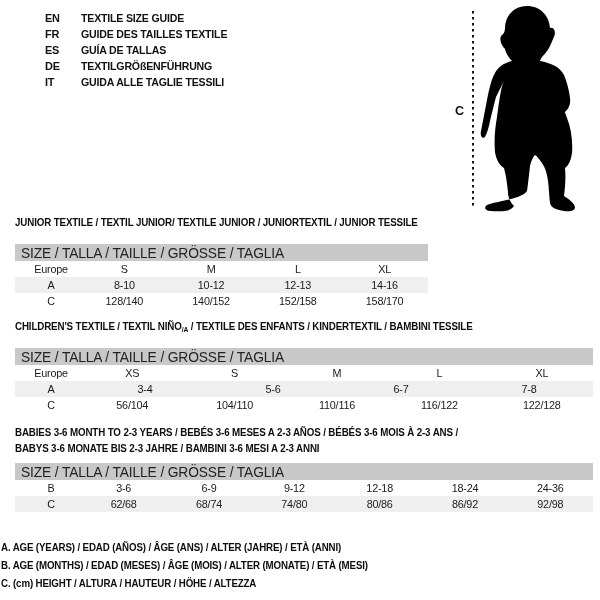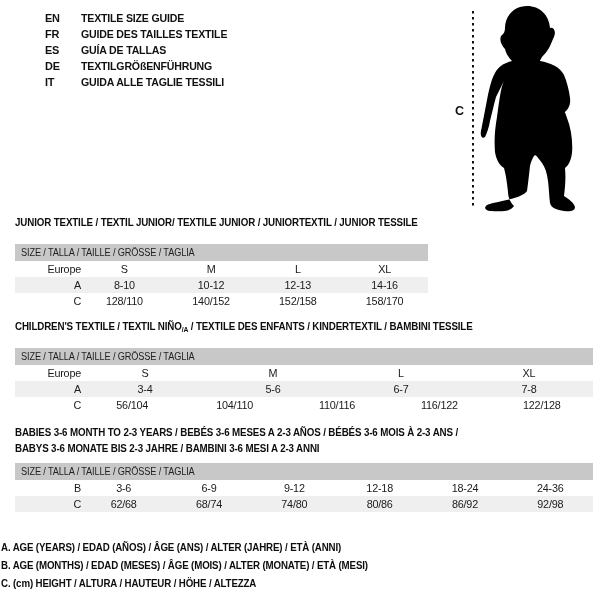--- a/index.html
+++ b/index.html
@@ -18,27 +18,27 @@
   .figure{position:absolute;left:450px;top:3px;width:150px;height:212px;}
   .measure-label{position:absolute;left:455px;top:104px;font-weight:700;font-size:12.5px;}
   
   .section-title{position:absolute;left:15px;font-weight:700;font-size:10.8px;
     letter-spacing:-.15px;transform:scaleX(.905);transform-origin:0 0;
     white-space:nowrap;line-height:16px;color:#0d0d0d;}
   .subsc{font-size:7.5px;vertical-align:-2px;}
   
   .size-table{position:absolute;left:15px;}
   .thead{background:#c8c8c8;height:17px;line-height:17px;padding-left:6px;
-    font-size:10px;color:#222;letter-spacing:-.15px;white-space:nowrap;}
+    font-size:15px;color:#222;letter-spacing:-.15px;white-space:nowrap;}
   .thead span{display:inline-block;transform:scaleX(.92);transform-origin:0 50%;}
   .trow{display:flex;height:16px;line-height:16px;font-size:10.8px;
     letter-spacing:-.2px;color:#1a1a1a;}
   .trow.alt{background:#efefef;}
   .cell{flex:1;text-align:center;white-space:nowrap;}
-  .cell.label{flex:0 0 60px;text-align:right;padding-left:6px;}
+  .cell.label{flex:0 0 60px;text-align:center;padding-left:6px;}
   
   .notes{position:absolute;left:1px;top:538px;}
   .note-line{font-weight:700;font-size:10.8px;letter-spacing:-.15px;height:18px;
     line-height:18px;transform:scaleX(.9);transform-origin:0 0;white-space:nowrap;color:#0d0d0d;}
 </style>
 </head>
 <body>
 
 <div class="lang-list">
   <div class="lang-row">
@@ -128,34 +128,35 @@
   </div>
   <div class="trow alt">
     <span class="cell label">A</span>
     <span class="cell">8-10</span>
     <span class="cell">10-12</span>
     <span class="cell">12-13</span>
     <span class="cell">14-16</span>
   </div>
   <div class="trow">
     <span class="cell label">C</span>
-    <span class="cell">128/110</span>
+    <span class="cell">128/140</span>
     <span class="cell">140/152</span>
     <span class="cell">152/158</span>
     <span class="cell">158/170</span>
   </div>
 </div>
 
 <div class="section-title" style="top:318px">
   <span>CHILDREN'S TEXTILE / TEXTIL NIÑO</span><span class="subsc">/A</span><span> / TEXTILE DES ENFANTS / KINDERTEXTIL / BAMBINI TESSILE</span>
 </div>
 <div class="size-table" style="top:348px;width:578px">
   <div class="thead"><span>SIZE / TALLA / TAILLE / GRÖSSE / TAGLIA</span></div>
   <div class="trow">
     <span class="cell label">Europe</span>
+    <span class="cell">XS</span>
     <span class="cell">S</span>
     <span class="cell">M</span>
     <span class="cell">L</span>
     <span class="cell">XL</span>
   </div>
   <div class="trow alt">
     <span class="cell label">A</span>
     <span class="cell">3-4</span>
     <span class="cell">5-6</span>
     <span class="cell">6-7</span>

